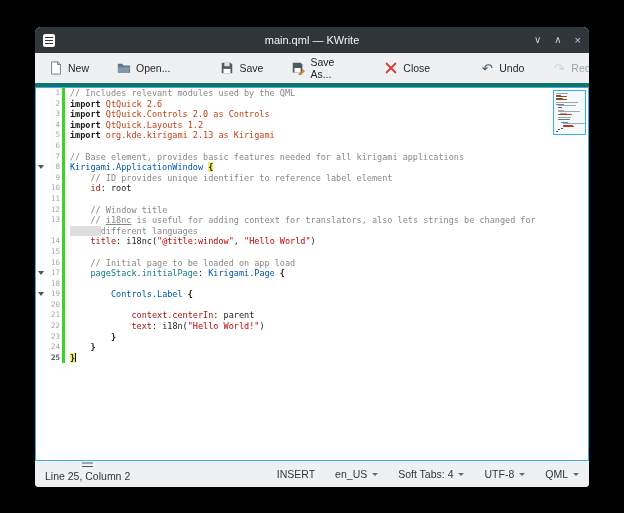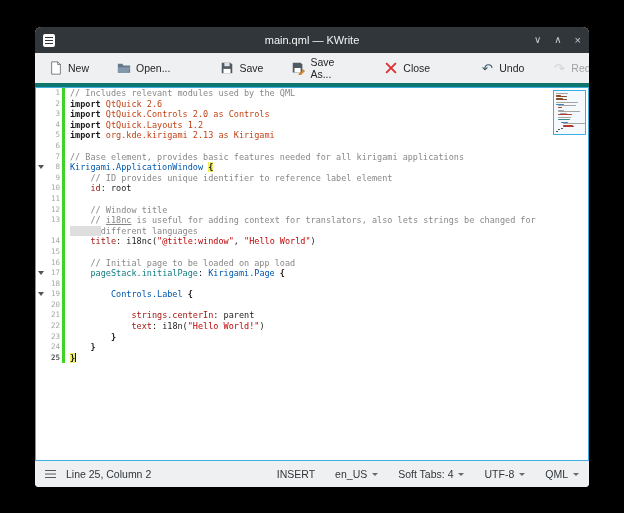--- a/index.html
+++ b/index.html
@@ -61,21 +61,21 @@
   .tk-match{background:#eef066;color:#1f1c1b;font-weight:bold;}
   .tk-wrap{background:#dedede;}
   .caret{display:inline-block;width:1px;height:9px;background:#111;vertical-align:-1px;}
   
   .minimap{position:absolute;top:2px;right:2px;width:27px;border:1px solid #3daee2;background:#f4f9fd;padding:2px 2px;z-index:3;}
   .mm-bar{height:1px;margin-bottom:0.5px;border-radius:0.5px;}
   
   .statusbar{height:26px;flex:0 0 auto;background:#eff0f1;display:flex;align-items:center;
     padding:0 10px;font-size:10.5px;color:#31363b;gap:20px;}
   .burger{width:11px;height:1.5px;background:#555a5e;box-shadow:0 3.5px 0 #555a5e,0 7px 0 #555a5e;margin-top:-7px;flex:0 0 auto;}
-  .sb-left{margin-right:auto;display:flex;align-items:center;gap:10px;}
+  .sb-left{margin-right:auto;display:flex;align-items:center;gap:10px;flex-direction:column;}
   .sb-item{display:flex;align-items:center;}
   .chev{width:0;height:0;border-left:3px solid transparent;border-right:3px solid transparent;border-top:3.5px solid #666b6f;margin-left:5px;display:inline-block;}
 </style>
 </head>
 <body>
 
 <div class="window">
 
   <div class="titlebar">
     <span class="app-icon"></span>
@@ -283,21 +283,21 @@
         <div class="row">
           <span class="cell-fold"></span>
           <span class="cell-num">20</span>
           <span class="cell-mod"></span>
           <span class="cell-code"><span class="tk-pl">            </span></span>
         </div>
         <div class="row">
           <span class="cell-fold"></span>
           <span class="cell-num">21</span>
           <span class="cell-mod"></span>
-          <span class="cell-code"><span class="tk-pl">            </span><span class="tk-prop">strings.centerIn</span><span class="tk-pl">: parent</span></span>
+          <span class="cell-code"><span class="tk-pl">            </span><span class="tk-prop">context.centerIn</span><span class="tk-pl">: parent</span></span>
         </div>
         <div class="row">
           <span class="cell-fold"></span>
           <span class="cell-num">22</span>
           <span class="cell-mod"></span>
           <span class="cell-code"><span class="tk-pl">            </span><span class="tk-prop">text</span><span class="tk-pl">: i18n(</span><span class="tk-str">"Hello World!"</span><span class="tk-pl">)</span></span>
         </div>
         <div class="row">
           <span class="cell-fold"></span>
           <span class="cell-num">23</span>

